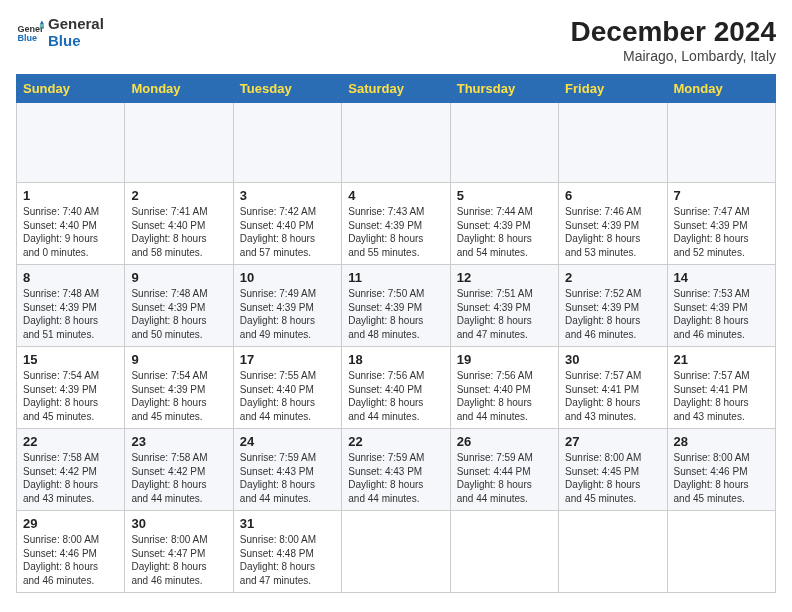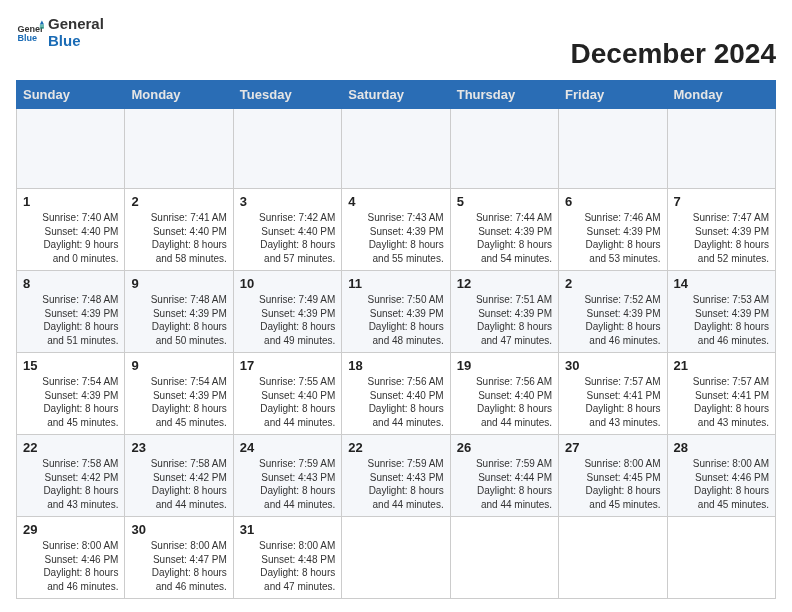--- a/index.html
+++ b/index.html
@@ -25,34 +25,33 @@
       width: 28px;
       height: 28px;
     }
     .title-area {
       text-align: right;
     }
     .main-title {
       font-size: 28px;
       font-weight: bold;
       color: #222;
-      margin-top: 22px;
     }
     .subtitle {
       font-size: 14px;
       color: #444;
     }
     table {
       width: 100%;
       border-collapse: collapse;
       font-size: 10.5px;
     }
     thead tr th {
       background-color: #2a6db5;
-      color: #e5e5e5;
+      color: #fde047;
       text-align: left;
       padding: 6px 6px;
       font-size: 13px;
       font-weight: bold;
       border: 1px solid #2a6db5;
     }
     tbody tr td {
       border: 1px solid #ccc;
       vertical-align: top;
       padding: 5px 6px;
@@ -69,21 +68,20 @@
       font-size: 13px;
       font-weight: bold;
       color: #222;
       display: block;
       margin-bottom: 2px;
     }
     .day-info {
       color: #333;
       line-height: 1.35;
       font-size: 10px;
-      text-align: right;
     }
     .empty-cell {
       background-color: #f5f7fa;
     }
   </style>
 </head>
 <body>
 
 <div class="header-area">
   <div class="logo">
@@ -93,20 +91,21 @@
       <polygon points="34,8 40,8 37,2" fill="#1a6bb5"></polygon>
       <polygon points="34,14 40,14 40,8 34,8" fill="#2a9d8f" opacity="0.7"></polygon>
     </svg>
     <div>
       <div style="font-size:15px;font-weight:bold;color:#333;line-height:1.1">General</div>
       <div style="font-size:15px;font-weight:bold;color:#1a6bb5;line-height:1.1">Blue</div>
     </div>
   </div>
   <div class="title-area">
     <div class="main-title">December 2024</div>
+    <div class="subtitle">Mairago, Lombardy, Italy</div>
   </div>
 </div>
 
 <table>
   <thead>
     <tr>
     <th>Sunday</th>
         <th>Monday</th>
         <th>Tuesday</th>
         <th>Saturday</th>

